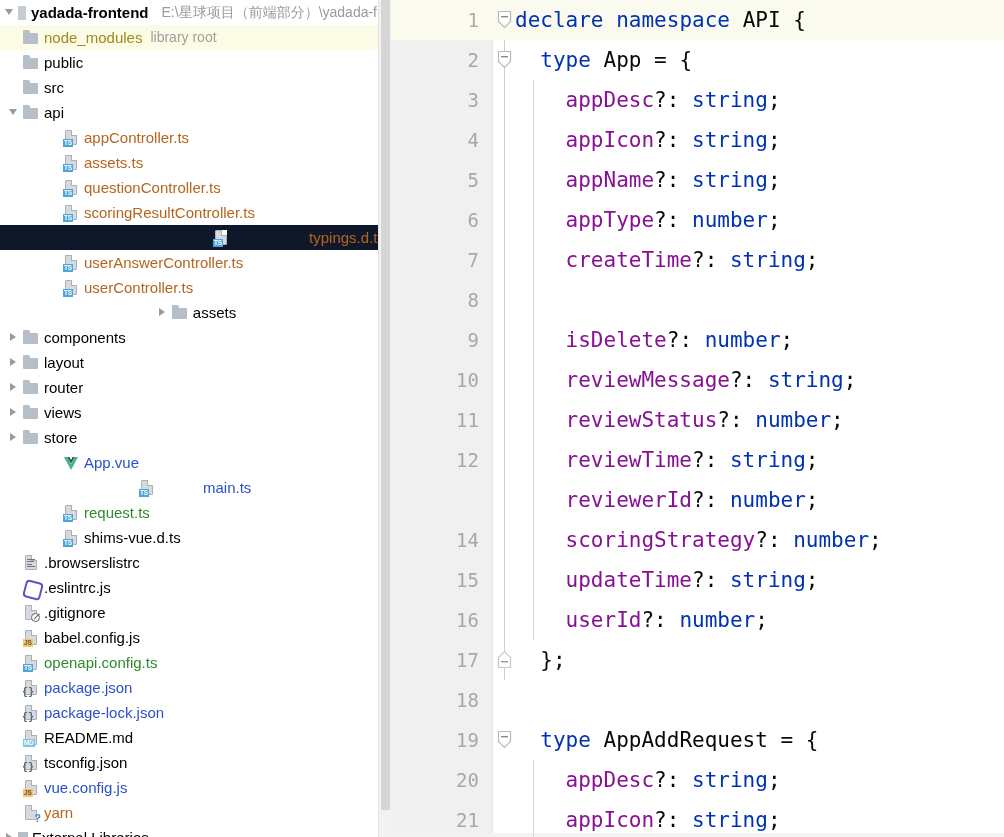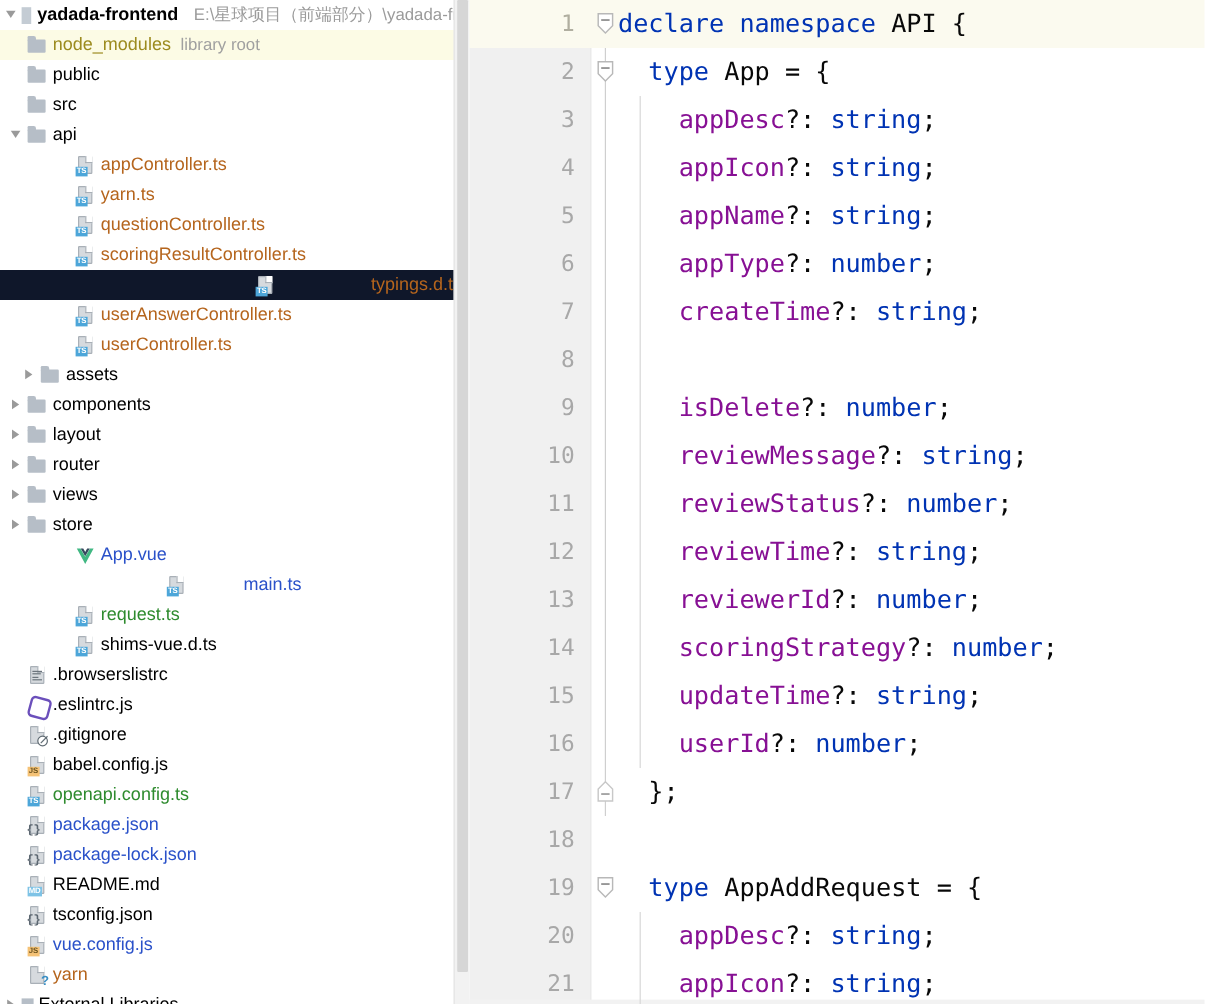--- a/index.html
+++ b/index.html
@@ -352,21 +352,21 @@
           </span>
           <span class="label c-orange">appController.ts</span>
         </div>
         <div class="row ind-3" style="padding-left: 30px;">
           <span class="arrow none"></span>
           <span style="display: inline-block; width: 16px; flex: 0 0 16px;"></span>
           <span class="icon">
             <span class="page"></span>
             <span class="badge ts">TS</span>
           </span>
-          <span class="label c-orange">yarn.ts</span>
+          <span class="label c-orange">assets.ts</span>
         </div>
         <div class="row ind-3" style="padding-left: 30px;">
           <span class="arrow none"></span>
           <span style="display: inline-block; width: 16px; flex: 0 0 16px;"></span>
           <span class="icon">
             <span class="page"></span>
             <span class="badge ts">TS</span>
           </span>
           <span class="label c-orange">questionController.ts</span>
         </div>
@@ -399,21 +399,21 @@
         </div>
         <div class="row ind-3" style="padding-left: 30px;">
           <span class="arrow none"></span>
           <span style="display: inline-block; width: 16px; flex: 0 0 16px;"></span>
           <span class="icon">
             <span class="page"></span>
             <span class="badge ts">TS</span>
           </span>
           <span class="label c-orange">userController.ts</span>
         </div>
-        <div class="row ind-2" style="padding-left: 17px;">
+        <div class="row ind-2" style="padding-left: 6px; justify-content: center;">
           <span class="arrow right"></span>
           <span class="icon ic-folder"></span>
           <span class="label c-black">assets</span>
         </div>
         <div class="row ind-2" style="padding-left: 6px;">
           <span class="arrow right"></span>
           <span class="icon ic-folder"></span>
           <span class="label c-black">components</span>
         </div>
         <div class="row ind-2" style="padding-left: 6px;">
@@ -590,21 +590,21 @@
         <div class="code-row"><span class="lineno">3</span><span class="code-text"><span class="pnct">    </span><span class="prop">appDesc</span><span class="pnct">?: </span><span class="typ">string</span><span class="pnct">;</span></span></div>
         <div class="code-row"><span class="lineno">4</span><span class="code-text"><span class="pnct">    </span><span class="prop">appIcon</span><span class="pnct">?: </span><span class="typ">string</span><span class="pnct">;</span></span></div>
         <div class="code-row"><span class="lineno">5</span><span class="code-text"><span class="pnct">    </span><span class="prop">appName</span><span class="pnct">?: </span><span class="typ">string</span><span class="pnct">;</span></span></div>
         <div class="code-row"><span class="lineno">6</span><span class="code-text"><span class="pnct">    </span><span class="prop">appType</span><span class="pnct">?: </span><span class="typ">number</span><span class="pnct">;</span></span></div>
         <div class="code-row"><span class="lineno">7</span><span class="code-text"><span class="pnct">    </span><span class="prop">createTime</span><span class="pnct">?: </span><span class="typ">string</span><span class="pnct">;</span></span></div>
         <div class="code-row"><span class="lineno">8</span></div>
         <div class="code-row"><span class="lineno">9</span><span class="code-text"><span class="pnct">    </span><span class="prop">isDelete</span><span class="pnct">?: </span><span class="typ">number</span><span class="pnct">;</span></span></div>
         <div class="code-row"><span class="lineno">10</span><span class="code-text"><span class="pnct">    </span><span class="prop">reviewMessage</span><span class="pnct">?: </span><span class="typ">string</span><span class="pnct">;</span></span></div>
         <div class="code-row"><span class="lineno">11</span><span class="code-text"><span class="pnct">    </span><span class="prop">reviewStatus</span><span class="pnct">?: </span><span class="typ">number</span><span class="pnct">;</span></span></div>
         <div class="code-row"><span class="lineno">12</span><span class="code-text"><span class="pnct">    </span><span class="prop">reviewTime</span><span class="pnct">?: </span><span class="typ">string</span><span class="pnct">;</span></span></div>
-        <div class="code-row"><span class="lineno">13</span><span class="code-text"><span class="pnct">    </span><span class="prop">reviewerId</span><span class="pnct">?: </span><span class="typ">number</span><span class="pnct">;</span></span></div>
+        <div class="code-row"><span class="code-text"><span class="pnct">    </span><span class="prop">reviewerId</span><span class="pnct">?: </span><span class="typ">number</span><span class="pnct">;</span></span></div>
         <div class="code-row"><span class="lineno">14</span><span class="code-text"><span class="pnct">    </span><span class="prop">scoringStrategy</span><span class="pnct">?: </span><span class="typ">number</span><span class="pnct">;</span></span></div>
         <div class="code-row"><span class="lineno">15</span><span class="code-text"><span class="pnct">    </span><span class="prop">updateTime</span><span class="pnct">?: </span><span class="typ">string</span><span class="pnct">;</span></span></div>
         <div class="code-row"><span class="lineno">16</span><span class="code-text"><span class="pnct">    </span><span class="prop">userId</span><span class="pnct">?: </span><span class="typ">number</span><span class="pnct">;</span></span></div>
         <div class="code-row"><span class="lineno">17</span><span class="fold"><svg width="15" height="19" viewBox="0 0 15 19">
               <path d="M1.5 17.5 H13.5 V7.5 L7.5 1.5 L1.5 7.5 Z" fill="#ffffff" stroke="#c8c8c8" stroke-width="1.2"></path>
               <rect x="4" y="11" width="7" height="1.4" fill="#9a9a9a"></rect>
             </svg></span><span class="code-text"><span class="pnct">  };</span></span></div>
         <div class="code-row"><span class="lineno">18</span><span class="code-text"></span></div>
         <div class="code-row"><span class="lineno">19</span><span class="fold"><svg width="15" height="19" viewBox="0 0 15 19">
               <path d="M1.5 1.5 H13.5 V11.5 L7.5 17.5 L1.5 11.5 Z" fill="#ffffff" stroke="#b8b8b8" stroke-width="1.2"></path>

